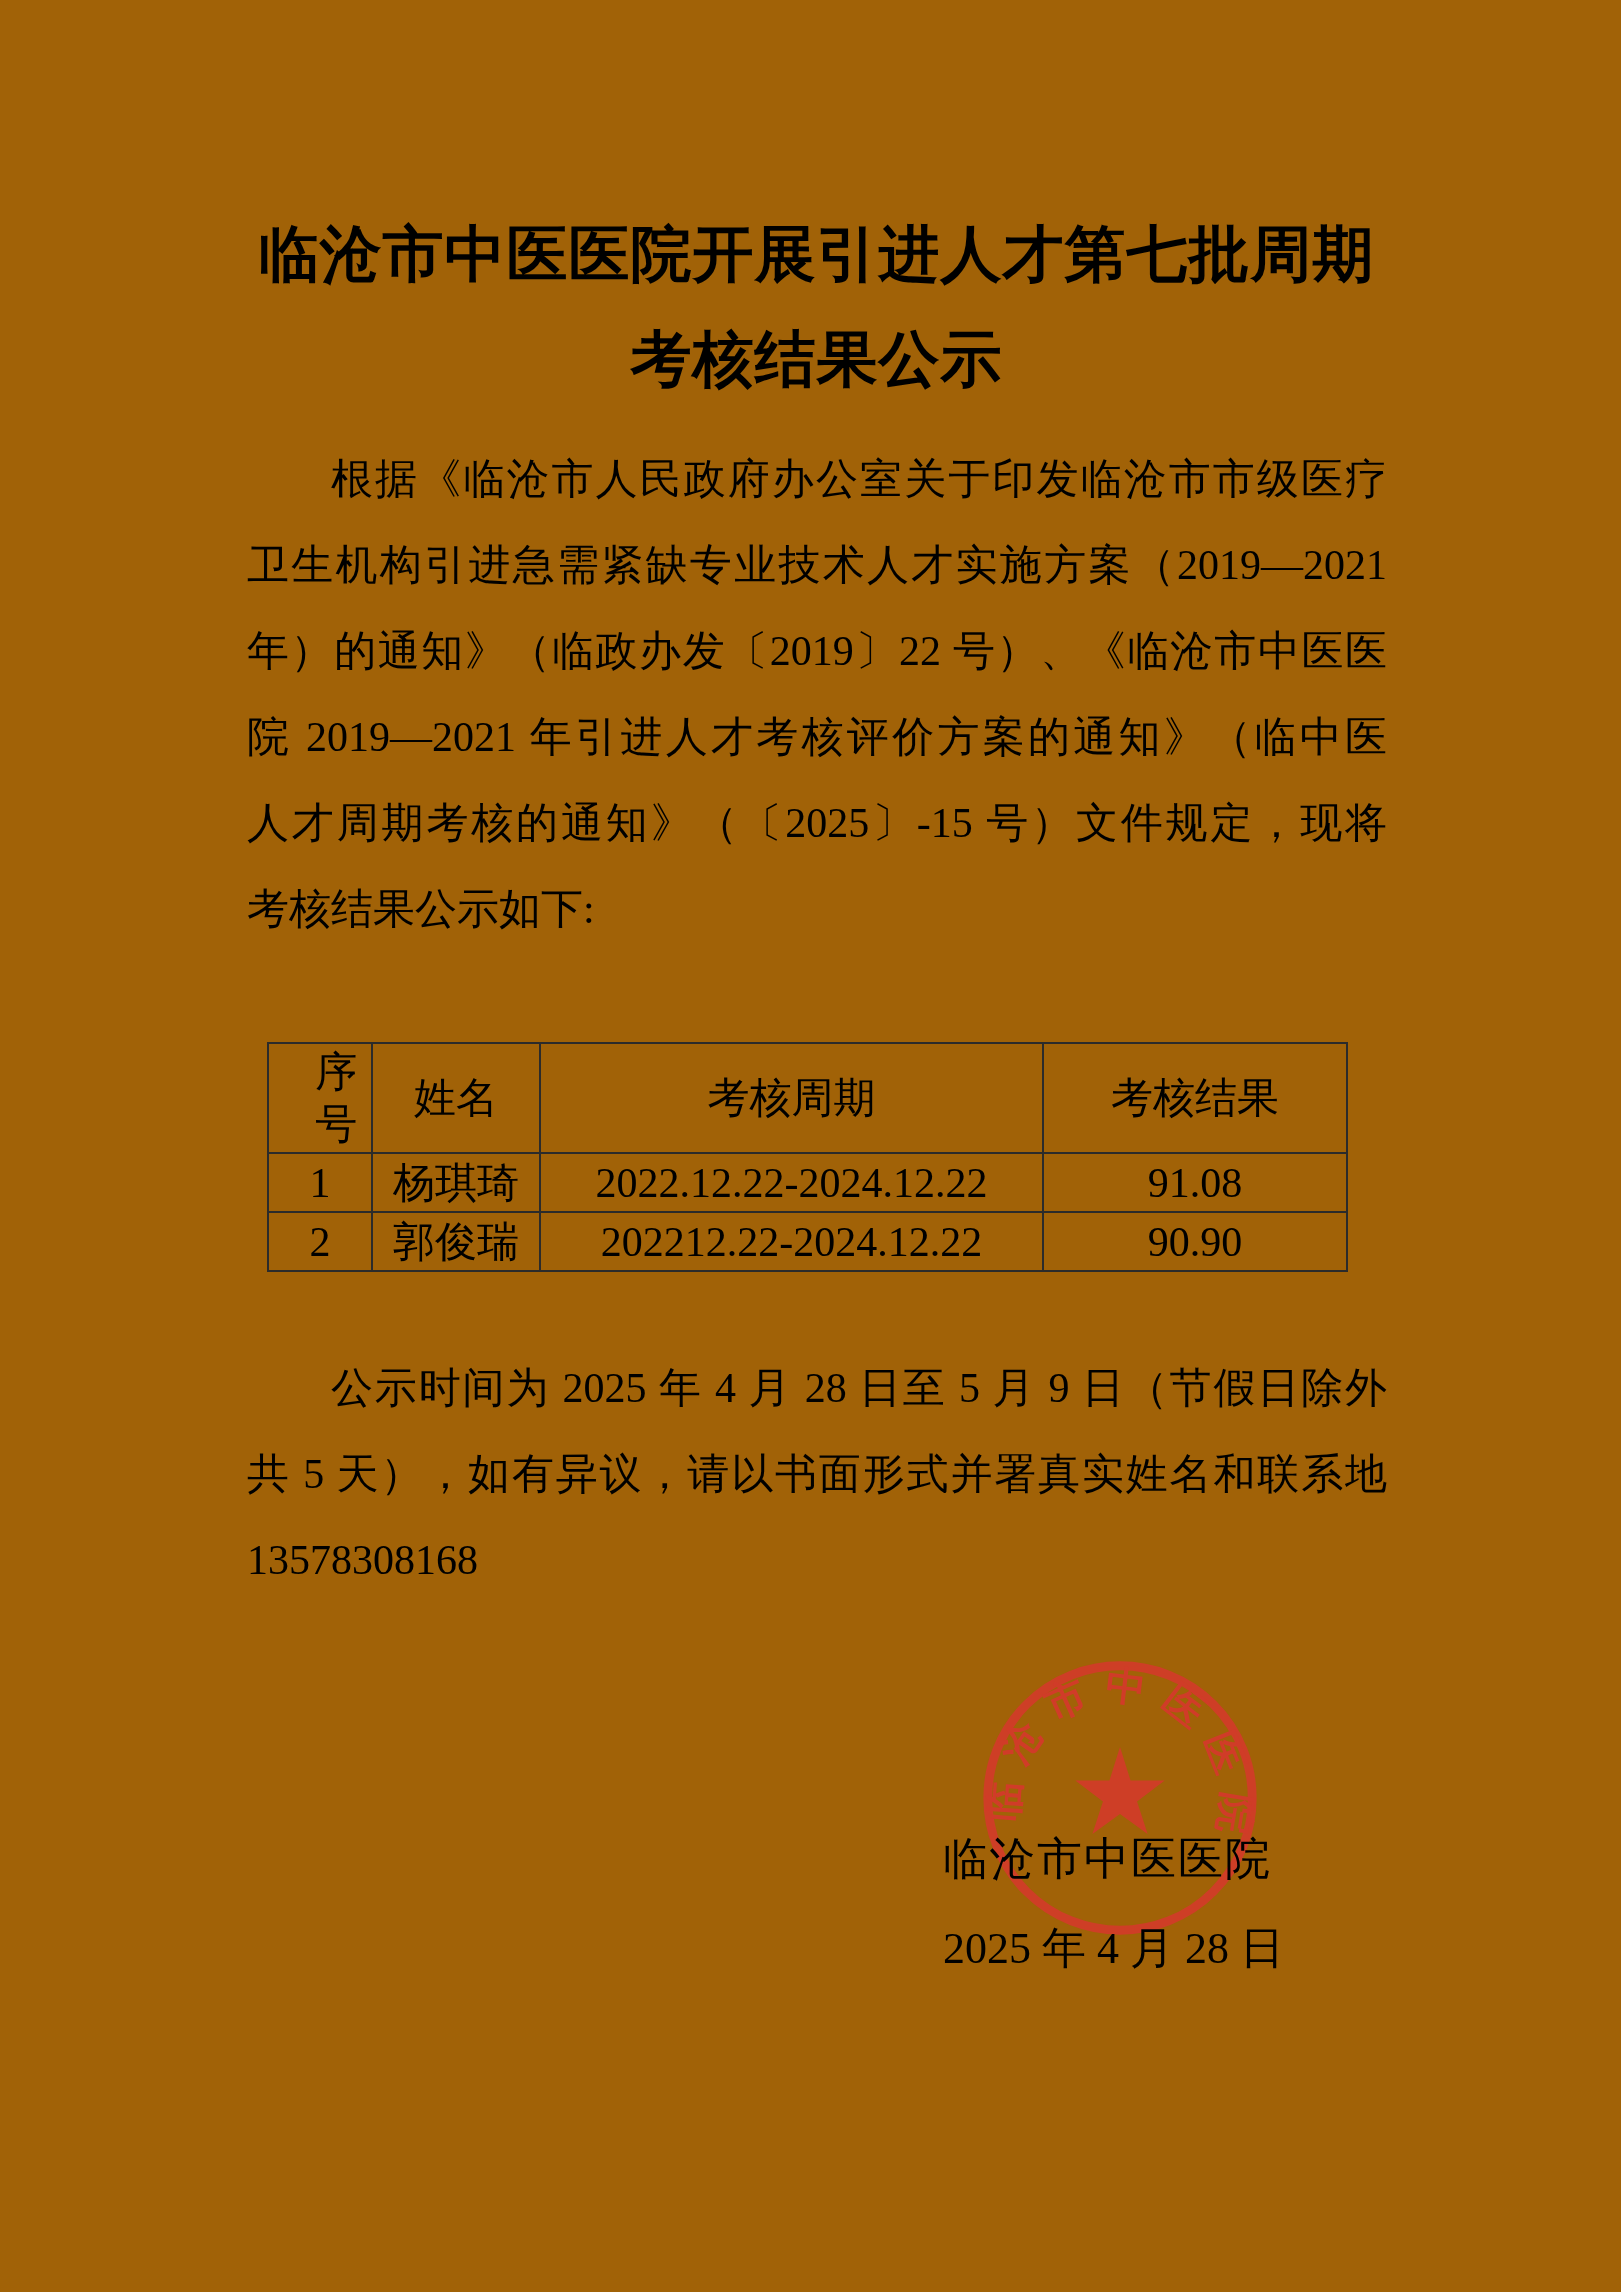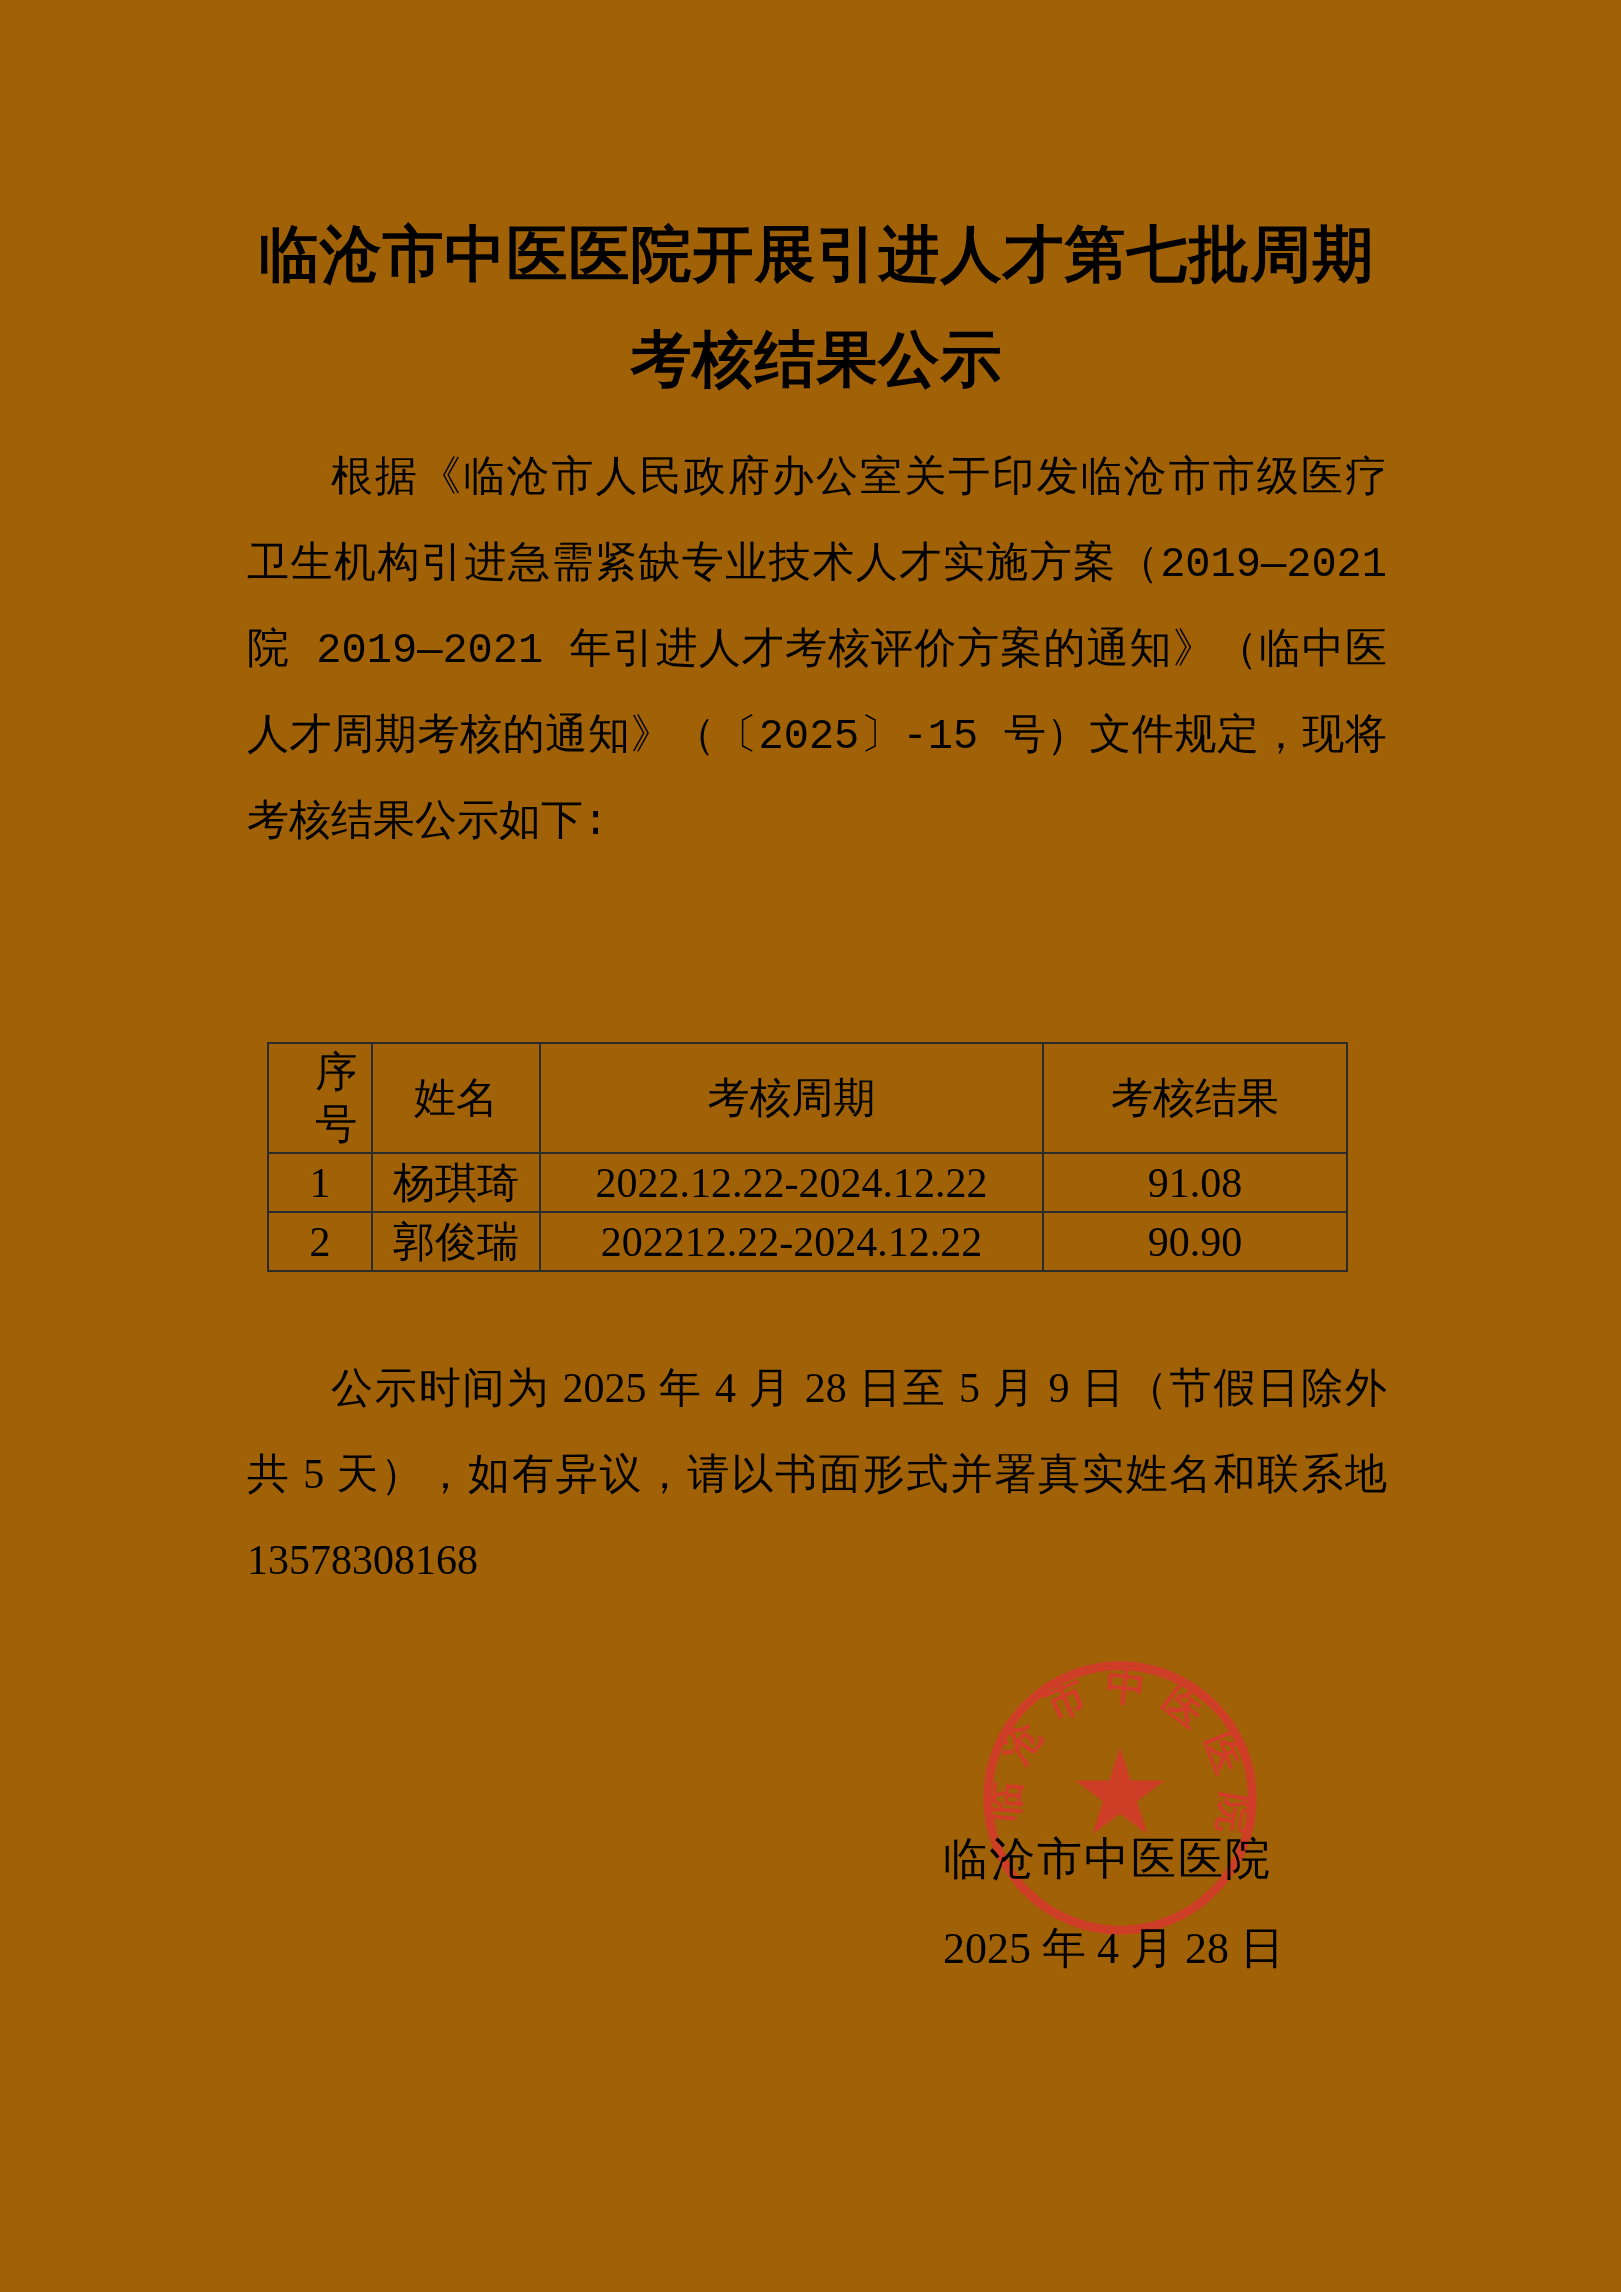--- a/index.html
+++ b/index.html
@@ -31,21 +31,21 @@
   .para .line{
     text-align:justify;
     text-align-last:justify;
     white-space:nowrap;
   }
   .para .line.last{
     text-align-last:left;
     white-space:normal;
   }
   .para .line.indent{text-indent:2em;}
-  #paragraph-1{top:436px;font-family:Liberation Mono, monospace;}
+  #paragraph-1{top:436px;}
   #paragraph-2{top:1345px;}
   .results-table{
     position:absolute;
     left:267px;top:1042px;
     width:1078px;
     border-collapse:collapse;
     table-layout:fixed;
     font-size:42px;
   }
   .results-table th,.results-table td{
@@ -91,20 +91,21 @@
 <div class="page">
 
   <div class="doc-title">
     <div>临沧市中医医院开展引进人才第七批周期</div>
     <div>考核结果公示</div>
   </div>
 
   <div class="para" id="paragraph-1">
       <div class="line indent">根据《临沧市人民政府办公室关于印发临沧市市级医疗</div>
       <div class="line">卫生机构引进急需紧缺专业技术人才实施方案（2019—2021</div>
+      <div class="line">年）的通知》（临政办发〔2019〕22 号）、《临沧市中医医</div>
       <div class="line">院 2019—2021 年引进人才考核评价方案的通知》（临中医</div>
       <div class="line">人才周期考核的通知》（〔2025〕-15 号）文件规定，现将</div>
       <div class="line last">考核结果公示如下:</div>
     </div>
 
   <table class="results-table">
     <colgroup>
       <col class="col-index">
         <col class="col-name">
         <col class="col-period">

